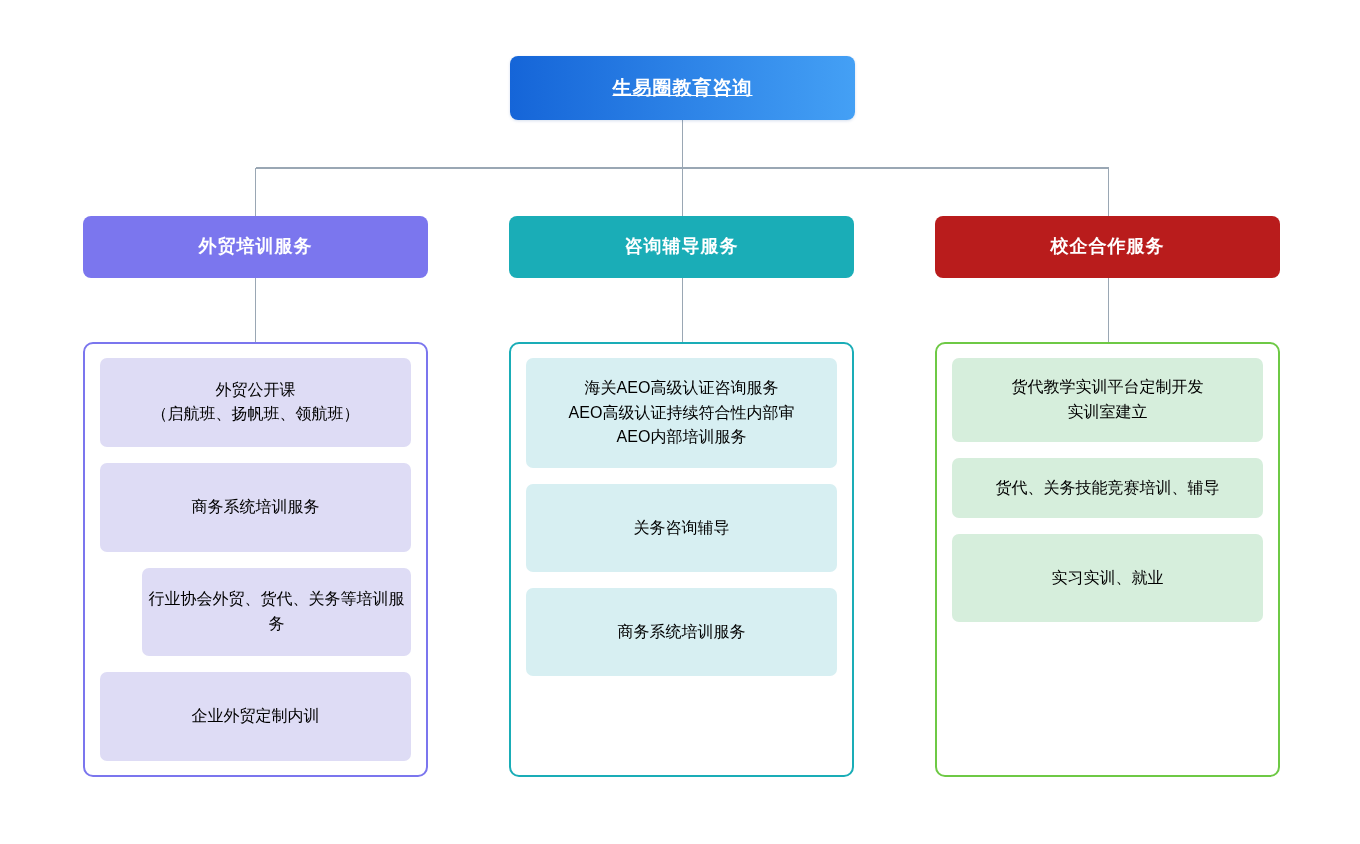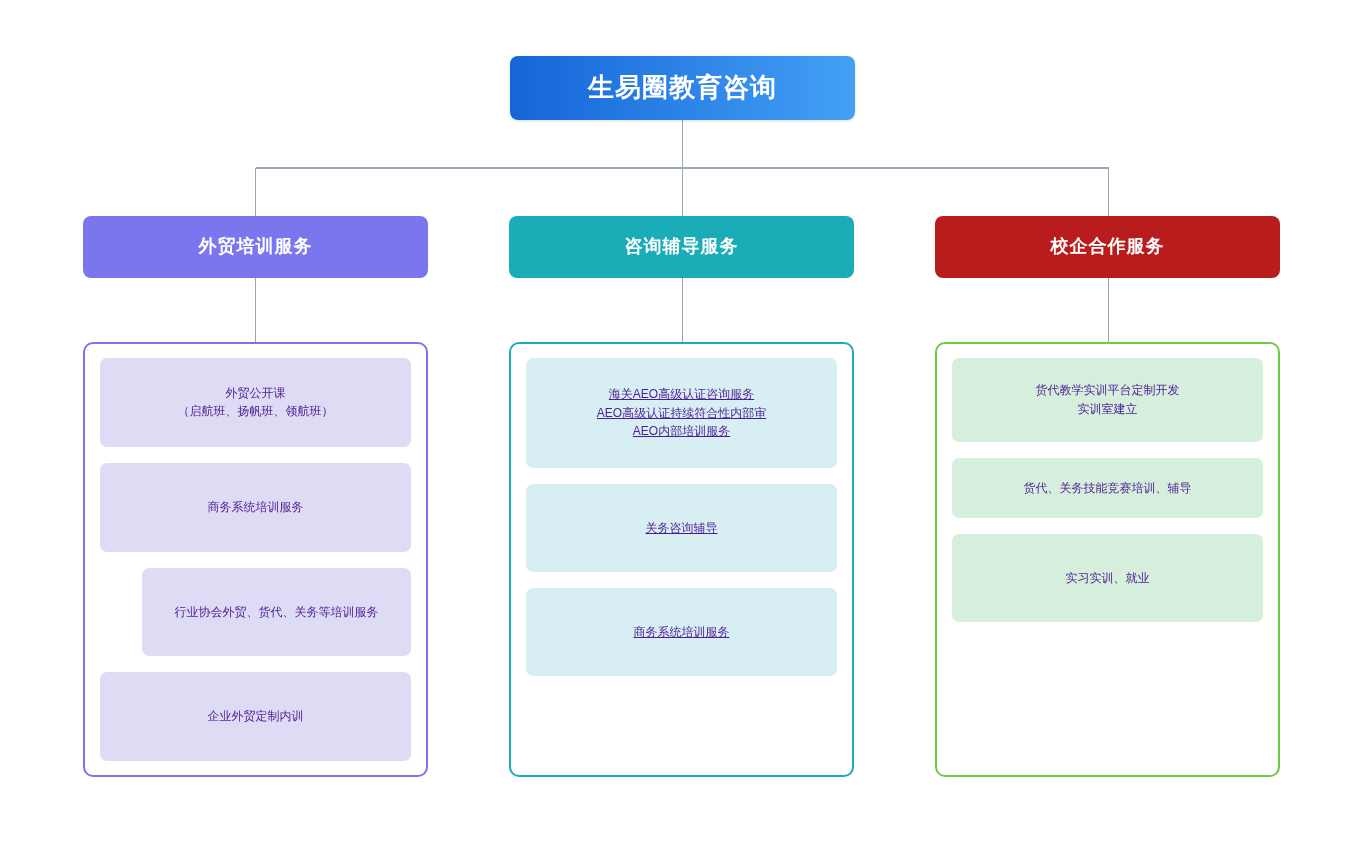--- a/index.html
+++ b/index.html
@@ -45,24 +45,25 @@
     height: 64px;
     border-radius: 8px;
     display: flex;
     align-items: center;
     justify-content: center;
     z-index: 3;
     box-shadow: 0 1px 3px rgba(30, 80, 160, 0.18);
   }
   .root-node .node-text {
     color: #ffffff;
-    font-size: 26px;
+    font-size: 19px;
     font-weight: bold;
     letter-spacing: 1px;
     line-height: 1.2;
+    text-decoration: underline;
   }
 
   
   .column {
     position: absolute;
     top: 216px;
     z-index: 3;
   }
   .column.col-0 { left: 83px;  width: 345px; }
   .column.col-1 { left: 509px; width: 345px; }
@@ -103,34 +104,34 @@
 
   .item-card {
     box-sizing: border-box;
     border-radius: 7px;
     display: flex;
     align-items: center;
     justify-content: center;
     text-align: center;
     padding: 10px 0;
     margin-bottom: 16px;
-    font-size: 12px;
+    font-size: 16px;
     line-height: 1.55;
-    color: #4c1d95;
+    color: #000000;
     white-space: pre-line;
   }
   .item-card:last-child { margin-bottom: 0; }
 
   
   .col-0 .items-box { border-color: #7b76ee; }
   .col-0 .item-card { background: #dedcf5; }
 
   
   .col-1 .items-box { border-color: #1aadb7; }
-  .col-1 .item-card { background: #d7eff2; text-decoration: underline; }
+  .col-1 .item-card { background: #d7eff2; }
 
   
   .col-2 .items-box { border-color: #6cc council; }
   .col-2 .items-box { border-color: #6ec945; }
   .col-2 .item-card { background: #d6eedc; }
 </style>
 </head>
 <body>
 
 <div id="chart-root">

